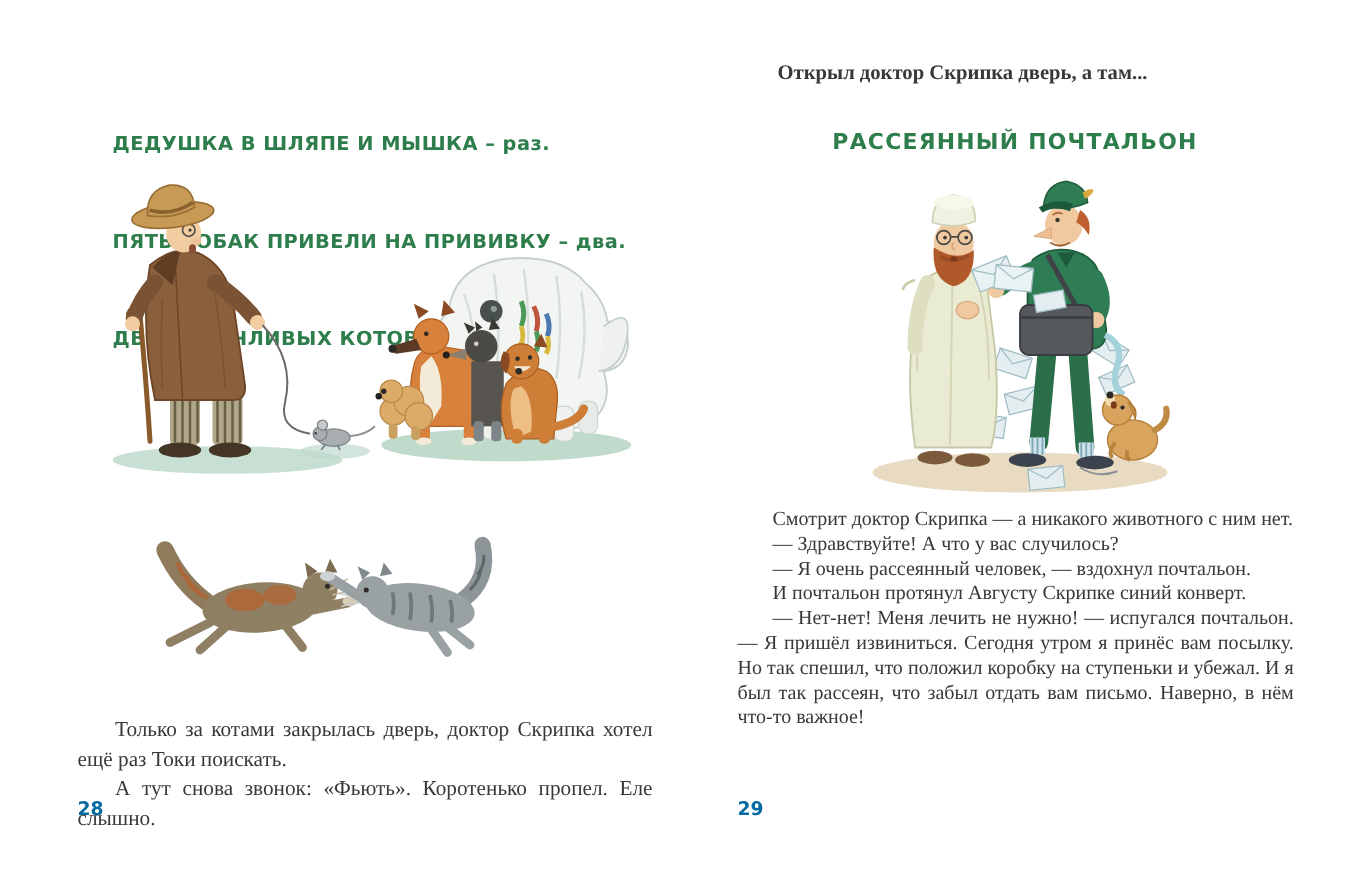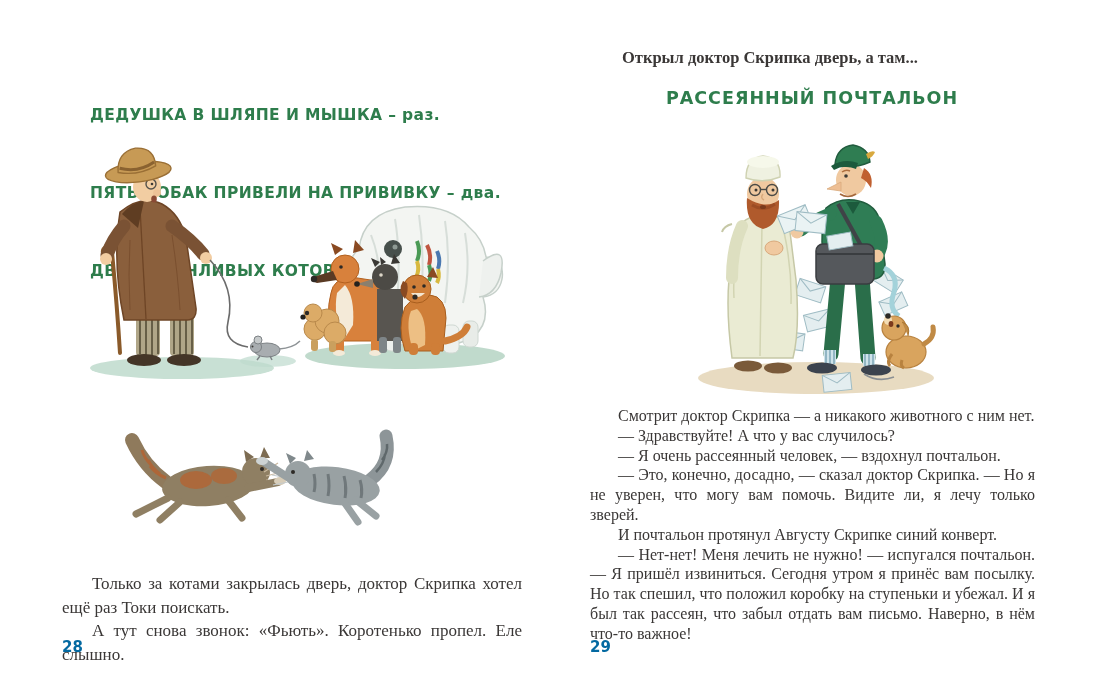--- a/index.html
+++ b/index.html
@@ -34,21 +34,21 @@
     font-size:15px;color:#0369a1;
   }
   .pageno-left{left:62px;}
   .pageno-right{left:590px;width:444px;text-align:left;}
   .intro{
     position:absolute;left:590px;top:47px;width:444px;
     font-size:16.5px;line-height:22px;
   }
   .intro p{margin:0;text-indent:32px;font-weight:bold;}
   .chapter-title{
-    position:absolute;left:590px;top:88px;width:444px;
+    position:absolute;left:590px;top:104px;width:444px;
     text-align:center;font-size:17.5px;letter-spacing:1px;
   }
   .right-story{
     position:absolute;left:590px;top:406px;width:445px;
     font-size:16px;line-height:19.8px;
   }
   .right-story p{text-indent:28px;}
   .illu{position:absolute;}
   .illu svg{display:block;width:100%;height:100%;}
 </style>
@@ -369,20 +369,19 @@
           <path d="M204 226 q-6 8 -2 12 M214 232 q-2 6 2 8" stroke="#b8823f" stroke-width="3" fill="none"></path>
           <path d="M176 246 q14 9 30 3" stroke="#8a8f93" stroke-width="1.6" fill="none"></path>
         </g>
       </svg>
     </div>
 
     <div class="story right-story">
       <p>Смотрит доктор Скрипка — а никакого животного с ним нет.</p>
       <p>— Здравствуйте! А что у вас случилось?</p>
       <p>— Я очень рассеянный человек, — вздохнул почтальон.</p>
-      <p>— Это, конечно, досадно, — сказал доктор Скрипка. — Но я не уверен, что могу вам помочь. Видите ли, я лечу только зверей.</p>
       <p>И почтальон протянул Августу Скрипке синий конверт.</p>
       <p>— Нет-нет! Меня лечить не нужно! — испугался почтальон. — Я пришёл извиниться. Сегодня утром я принёс вам посылку. Но так спешил, что положил коробку на ступеньки и убежал. И я был так рассеян, что забыл отдать вам письмо. Наверно, в нём что-то важное!</p>
     </div>
 
     <div class="pageno pageno-right">29</div>
   </div>
 </div>
 
 </body></html>

